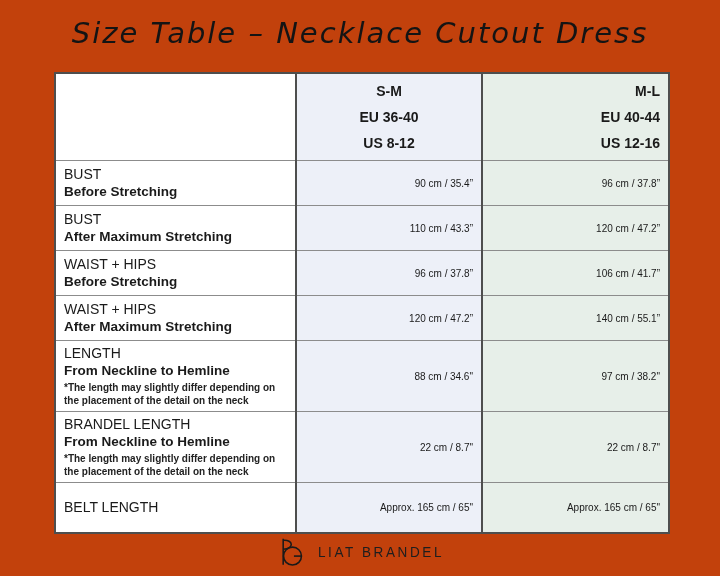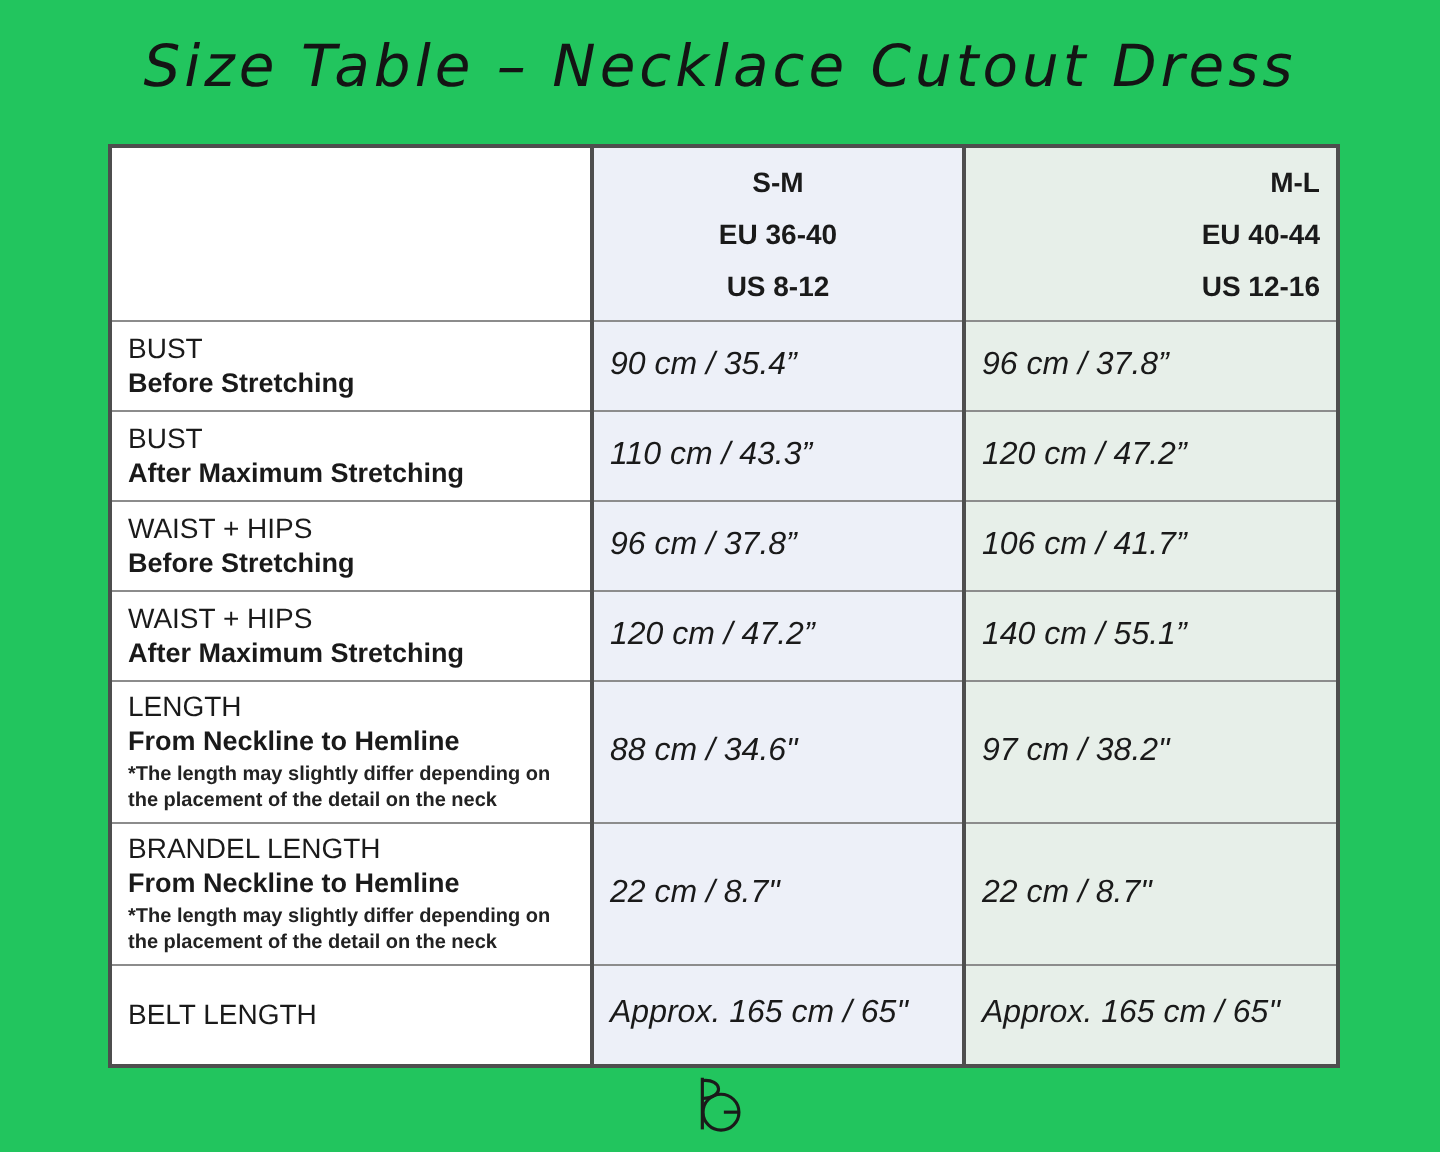--- a/index.html
+++ b/index.html
@@ -3,21 +3,21 @@
 <meta charset="utf-8">
 <style>
   * { margin: 0; padding: 0; box-sizing: border-box; }
   html, body {
     width: 720px; height: 576px;
     background: #ffffff;
     font-family: "Liberation Sans", sans-serif;
     color: #1a1a1a;
     overflow: hidden;
   }
-  .page { position: relative; width: 720px; height: 576px; background: #22c55e; }
+  .page { position: relative; width: 720px; height: 576px; background: #c2410c; }
 
   
   .title {
     position: absolute;
     top: 16px; left: 0; width: 720px;
     text-align: center;
     font-family: "DejaVu Sans", cursive;
     font-style: italic;
     font-weight: 500;
     font-size: 29px;
@@ -55,21 +55,21 @@
   tr.r-belt  { height: 50px; margin-left: 16px; }
 
   .hdr-cell { text-align: center; font-weight: bold; font-size: 14px; }
   .hdr-cell div { line-height: 26px; }
 
   td.lbl-cell { text-align: left; background: #ffffff; }
   .row-label { font-weight: normal; font-size: 14px; line-height: 17px; }
   .row-sub   { font-weight: bold; font-size: 13.5px; line-height: 17px; }
   .row-note  { font-weight: 600; font-size: 10px; line-height: 12.5px; margin-top: 3px; color: #222; }
 
-  td.val-cell { text-align: left; font-size: 16px; font-weight: normal; font-style: italic; }
+  td.val-cell { text-align: right; font-size: 10px; font-weight: normal; }
 
   
   .footer {
     position: absolute;
     left: 0; top: 537px; width: 720px;
     display: flex; align-items: center; justify-content: center;
     gap: 9px;
   }
   .logo-mark { display: inline-flex; }
   .brand-name {
@@ -178,15 +178,16 @@
 
   <div class="footer">
     <span class="logo-mark">
       <svg width="33" height="31" viewBox="0 0 46 42" fill="none" xmlns="http://www.w3.org/2000/svg">
         <line x1="10" y1="2" x2="10" y2="38" stroke="#1a1a1a" stroke-width="2.2"></line>
         <path d="M10 4 C 24 2.5, 26 16, 10 16.5" stroke="#1a1a1a" stroke-width="2.2" fill="none"></path>
         <circle cx="23" cy="26" r="12.5" stroke="#1a1a1a" stroke-width="2.2" fill="none"></circle>
         <line x1="35.5" y1="26" x2="25" y2="26" stroke="#1a1a1a" stroke-width="2.2"></line>
       </svg>
     </span>
+    <span class="brand-name">LIAT BRANDEL</span>
   </div>
 
 </div>
 
 </body></html>

